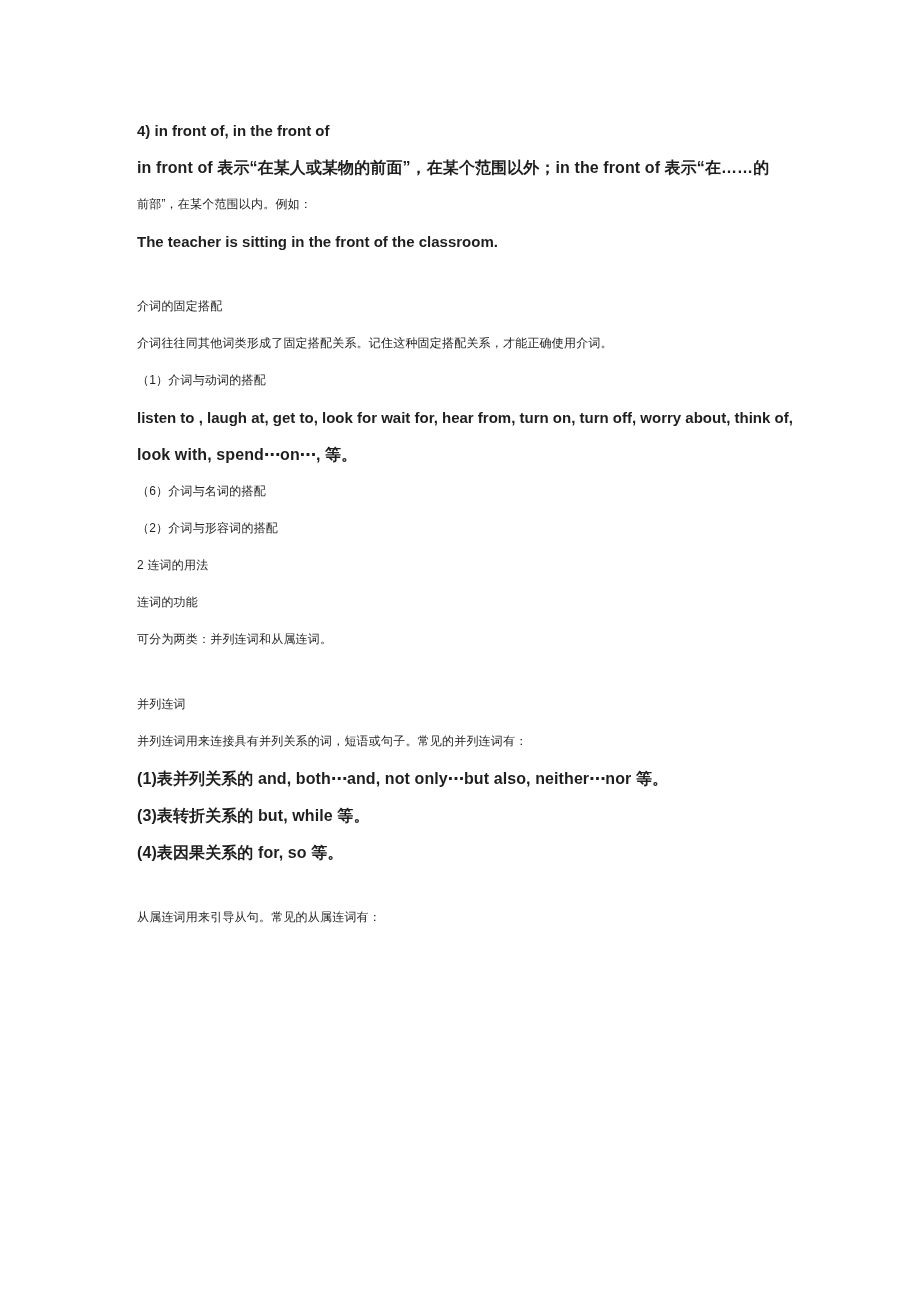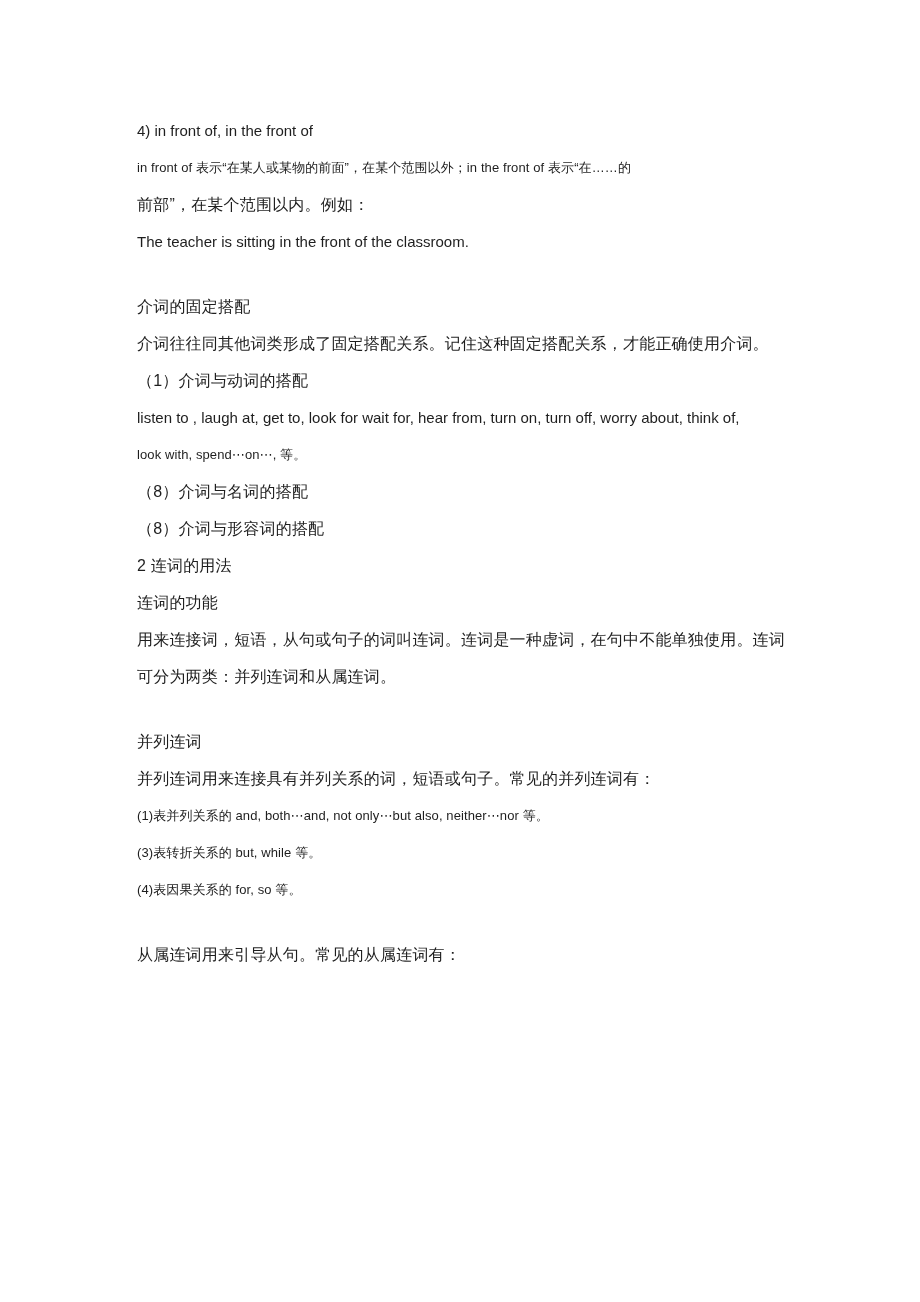--- a/index.html
+++ b/index.html
@@ -17,32 +17,34 @@
   }
   .doc-body {
     position: absolute;
     left: 137px;
     top: 112px;
     width: 700px;
   }
   .line {
     height: 37px;
     line-height: 37px;
-    font-size: 16px;
+    font-size: 12px;
     color: #1e1e1e;
     white-space: nowrap;
     letter-spacing: 0.2px;
   }
   .line[data-lang="latin"] {
     font-size: 15px;
     letter-spacing: 0px;
+    font-weight: bold;
   }
   .line[data-lang="mixed"] {
-    font-size: 13px;
+    font-size: 16px;
     letter-spacing: 0.1px;
+    font-weight: bold;
   }
   .line[data-lang="blank"] {
     height: 28px;
   }
 </style>
 </head>
 <body>
 
 <div class="page">
   <div class="doc-body">
@@ -50,25 +52,24 @@
   <div class="line" data-lang="latin">4) in front of, in the front of</div>
       <div class="line" data-lang="mixed">in front of 表示“在某人或某物的前面”，在某个范围以外；in the front of 表示“在……的</div>
       <div class="line" data-lang="cjk">前部”，在某个范围以内。例如：</div>
       <div class="line" data-lang="latin">The teacher is sitting in the front of the classroom.</div>
       <div class="line" data-lang="blank"></div>
       <div class="line" data-lang="cjk">介词的固定搭配</div>
       <div class="line" data-lang="cjk">介词往往同其他词类形成了固定搭配关系。记住这种固定搭配关系，才能正确使用介词。</div>
       <div class="line" data-lang="cjk">（1）介词与动词的搭配</div>
       <div class="line" data-lang="latin">listen to , laugh at, get to, look for wait for, hear from, turn on, turn off, worry about, think of,</div>
       <div class="line" data-lang="mixed">look with, spend⋯on⋯, 等。</div>
-      <div class="line" data-lang="cjk">（8）介词与名词的搭配</div>
-      <div class="line" data-lang="cjk">（8）介词与形容词的搭配</div>
+      <div class="line" data-lang="cjk">（6）介词与名词的搭配</div>
+      <div class="line" data-lang="cjk">（2）介词与形容词的搭配</div>
       <div class="line" data-lang="cjk">2 连词的用法</div>
       <div class="line" data-lang="cjk">连词的功能</div>
-      <div class="line" data-lang="cjk">用来连接词，短语，从句或句子的词叫连词。连词是一种虚词，在句中不能单独使用。连词</div>
       <div class="line" data-lang="cjk">可分为两类：并列连词和从属连词。</div>
       <div class="line" data-lang="blank"></div>
       <div class="line" data-lang="cjk">并列连词</div>
       <div class="line" data-lang="cjk">并列连词用来连接具有并列关系的词，短语或句子。常见的并列连词有：</div>
       <div class="line" data-lang="mixed">(1)表并列关系的 and, both⋯and, not only⋯but also, neither⋯nor 等。</div>
       <div class="line" data-lang="mixed">(3)表转折关系的 but, while 等。</div>
       <div class="line" data-lang="mixed">(4)表因果关系的 for, so 等。</div>
       <div class="line" data-lang="blank"></div>
       <div class="line" data-lang="cjk">从属连词用来引导从句。常见的从属连词有：</div>
     </div>

